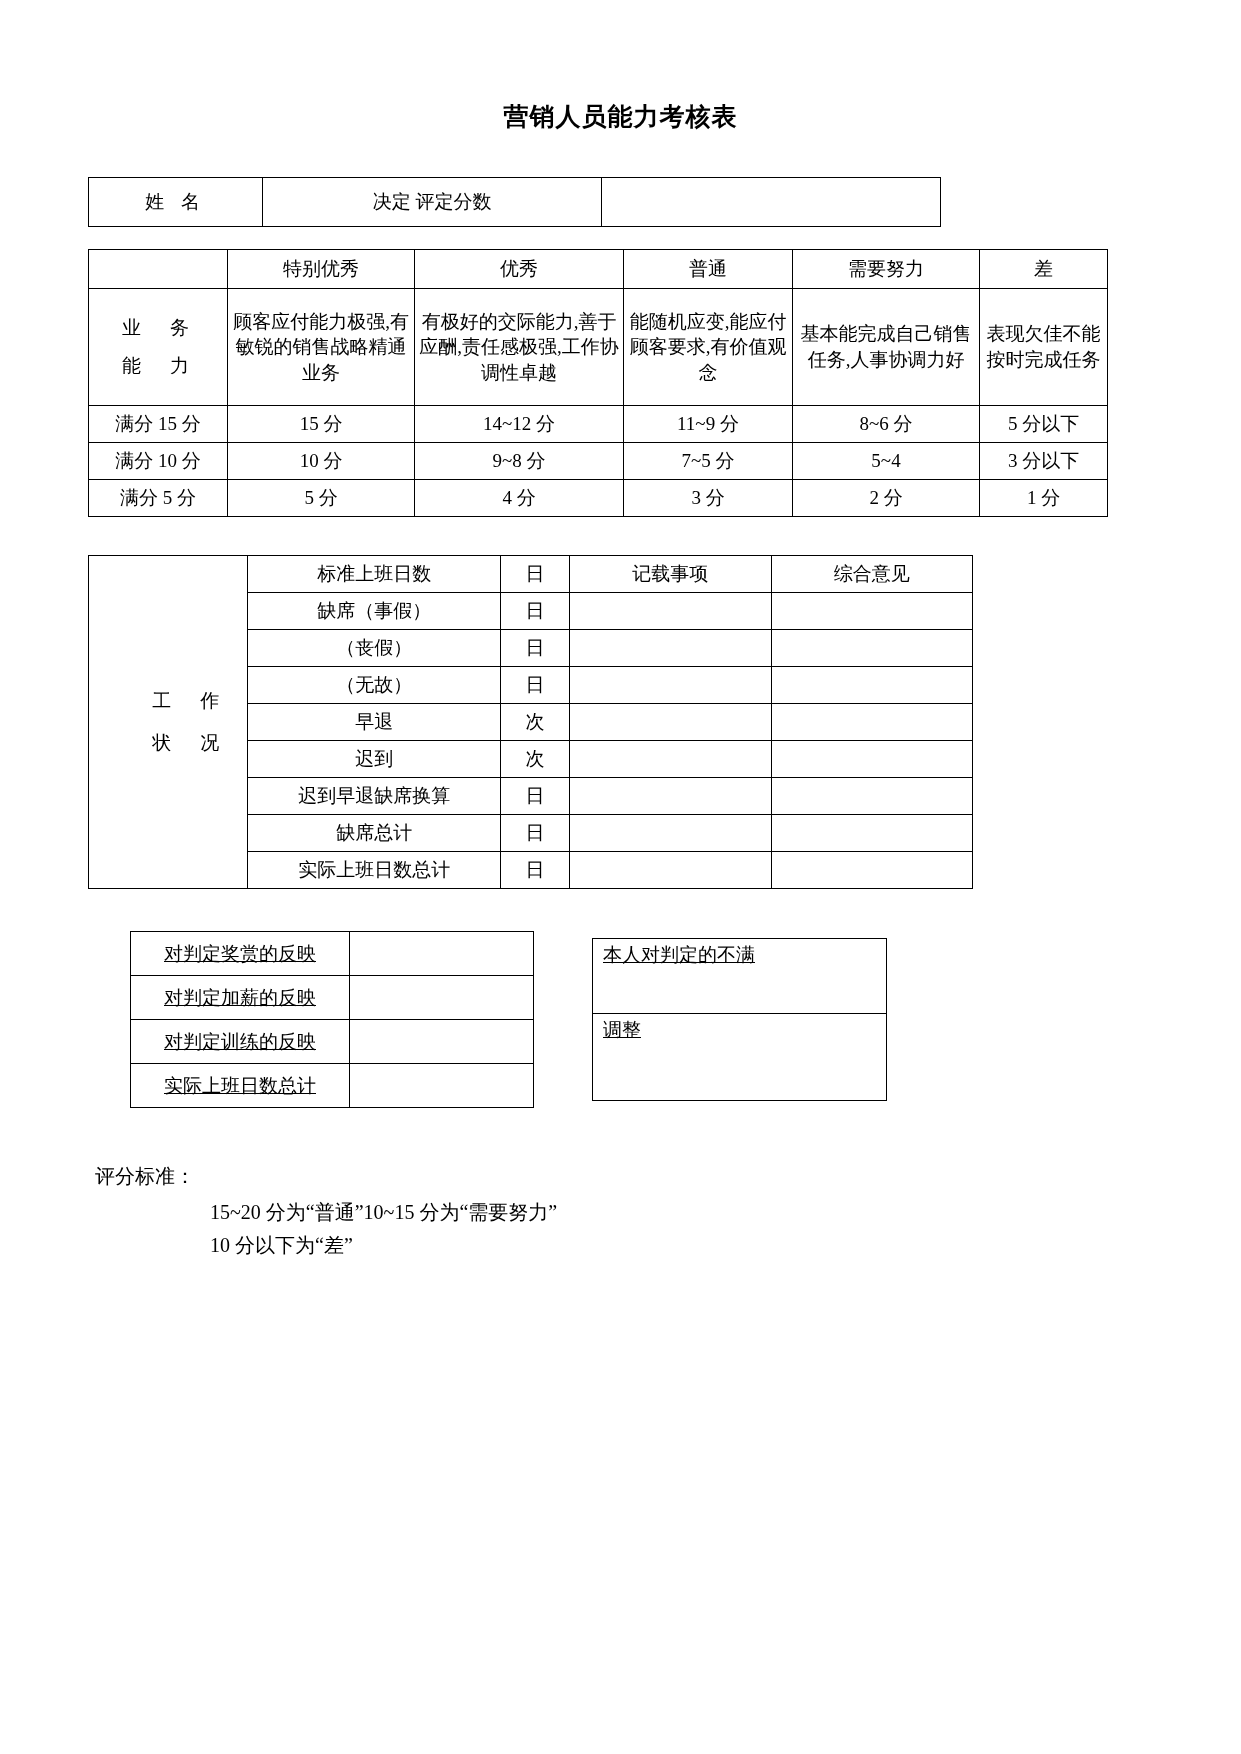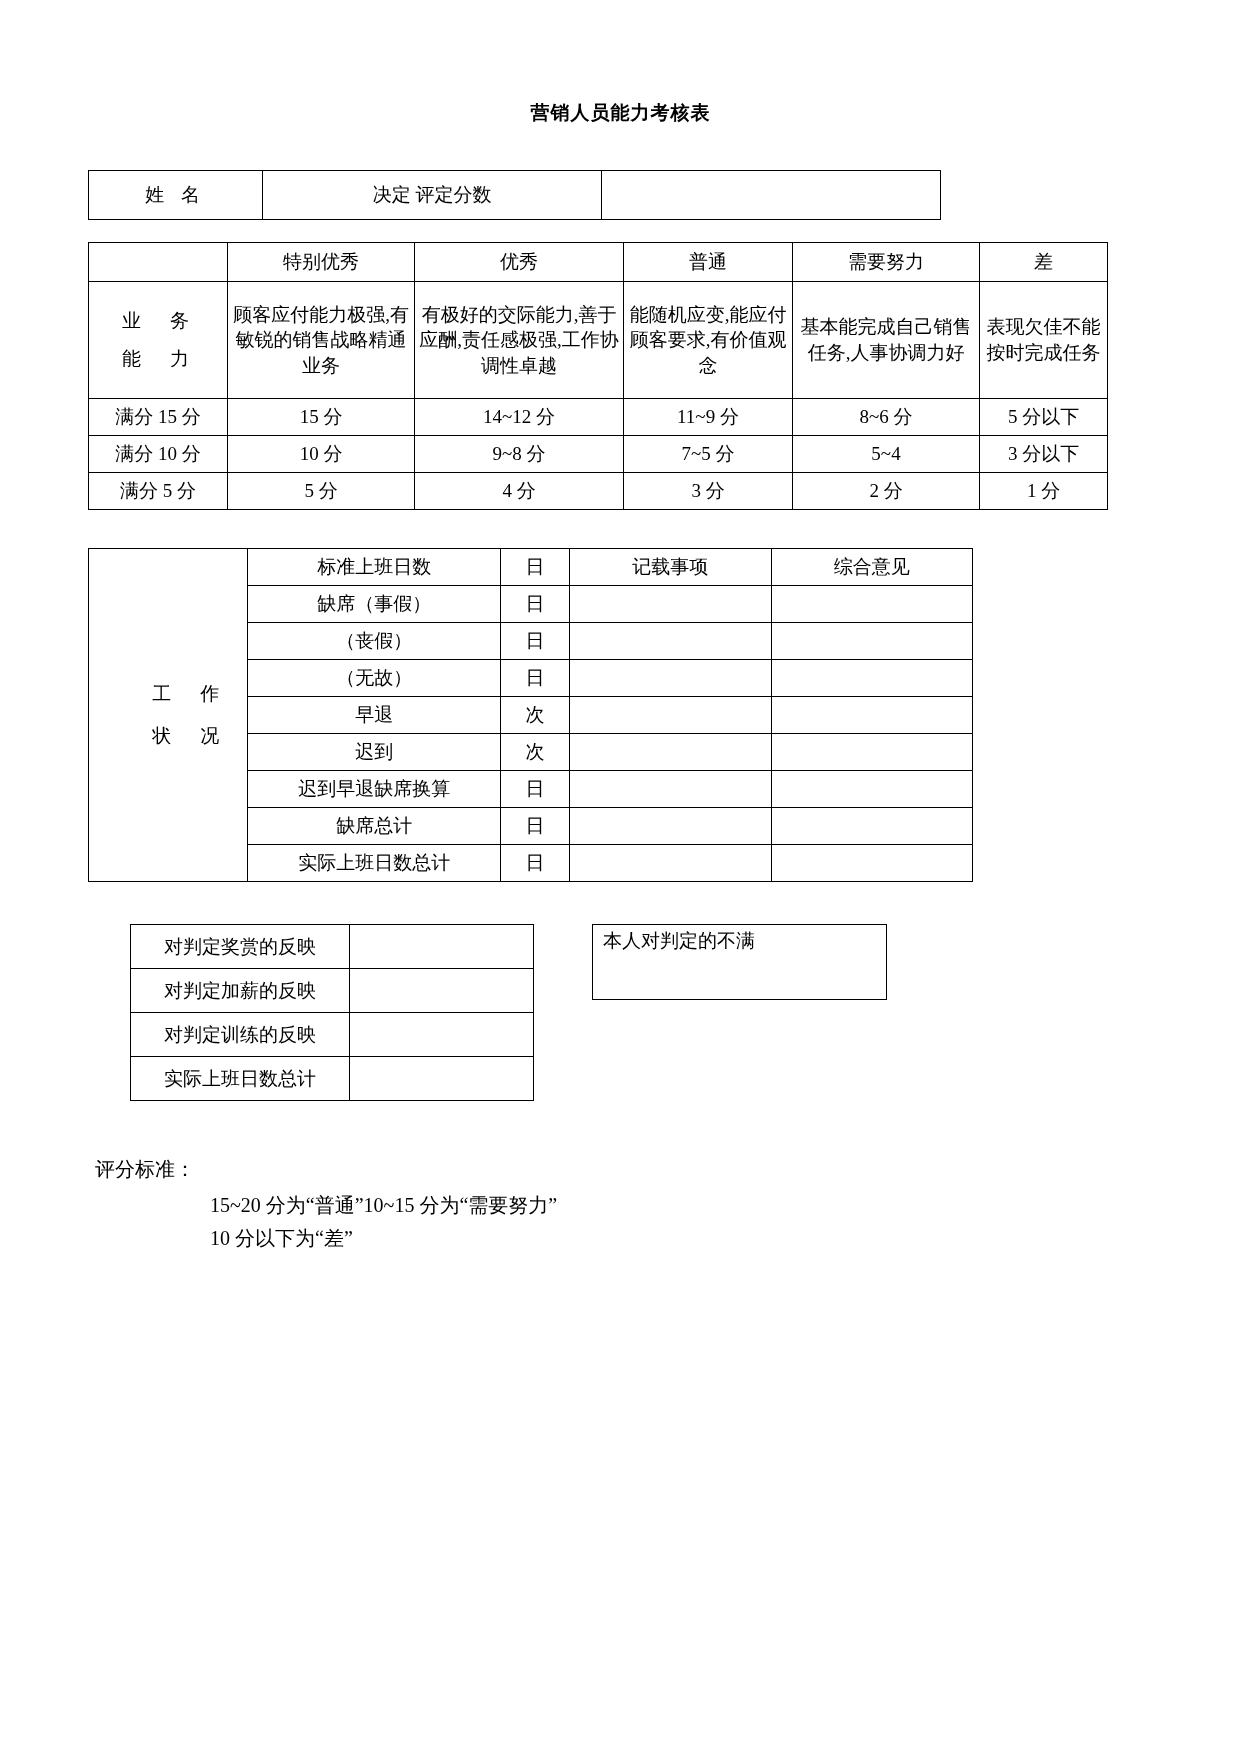--- a/index.html
+++ b/index.html
@@ -15,21 +15,21 @@
     position: relative;
   }
   .page {
     position: relative;
     width: 1241px;
     height: 1754px;
     box-sizing: border-box;
   }
   .title {
     text-align: center;
-    font-size: 19px;
+    font-size: 25px;
     font-weight: bold;
     margin-top: 100px;
     letter-spacing: 1px;
   }
 
   table {
     border-collapse: collapse;
     table-layout: fixed;
   }
   table td, table th {
@@ -87,21 +87,22 @@
   .work-table .wc1 { width: 243px; }
   .work-table .wc2 { width: 60px; }
   .work-table .wc3 { width: 192px; }
   .work-table .wc4 { width: 192px; }
 
   
   .bottom-wrap {
     margin-top: 42px;
     margin-left: 130px;
     display: flex;
-    align-items: flex-start;
+    align-items: center;
+    text-decoration: underline;
   }
   .react-table { width: 385px; }
   .react-table td { height: 37px; }
   .react-table .rc0 { width: 210px; text-align: center; }
   .react-table .rc1 { width: 175px; }
 
   .spacer { width: 58px; }
 
   .opinion-table { width: 295px; }
   .opinion-table td {
@@ -275,20 +276,23 @@
     </tbody>
       </table>
 
     <div class="spacer"></div>
 
     <table class="opinion-table">
       <tbody>
           <tr class="row-a">
         <td>本人对判定的不满</td>
       </tr>
+      <tr class="row-b">
+        <td>调整</td>
+      </tr>
     </tbody>
       </table>
   </div>
 
   <div class="criteria">
     <div>评分标准：</div>
     <div class="criteria-lines">
       <div>15~20 分为“普通”10~15 分为“需要努力”</div>
       <div>10 分以下为“差”</div>
     </div>

